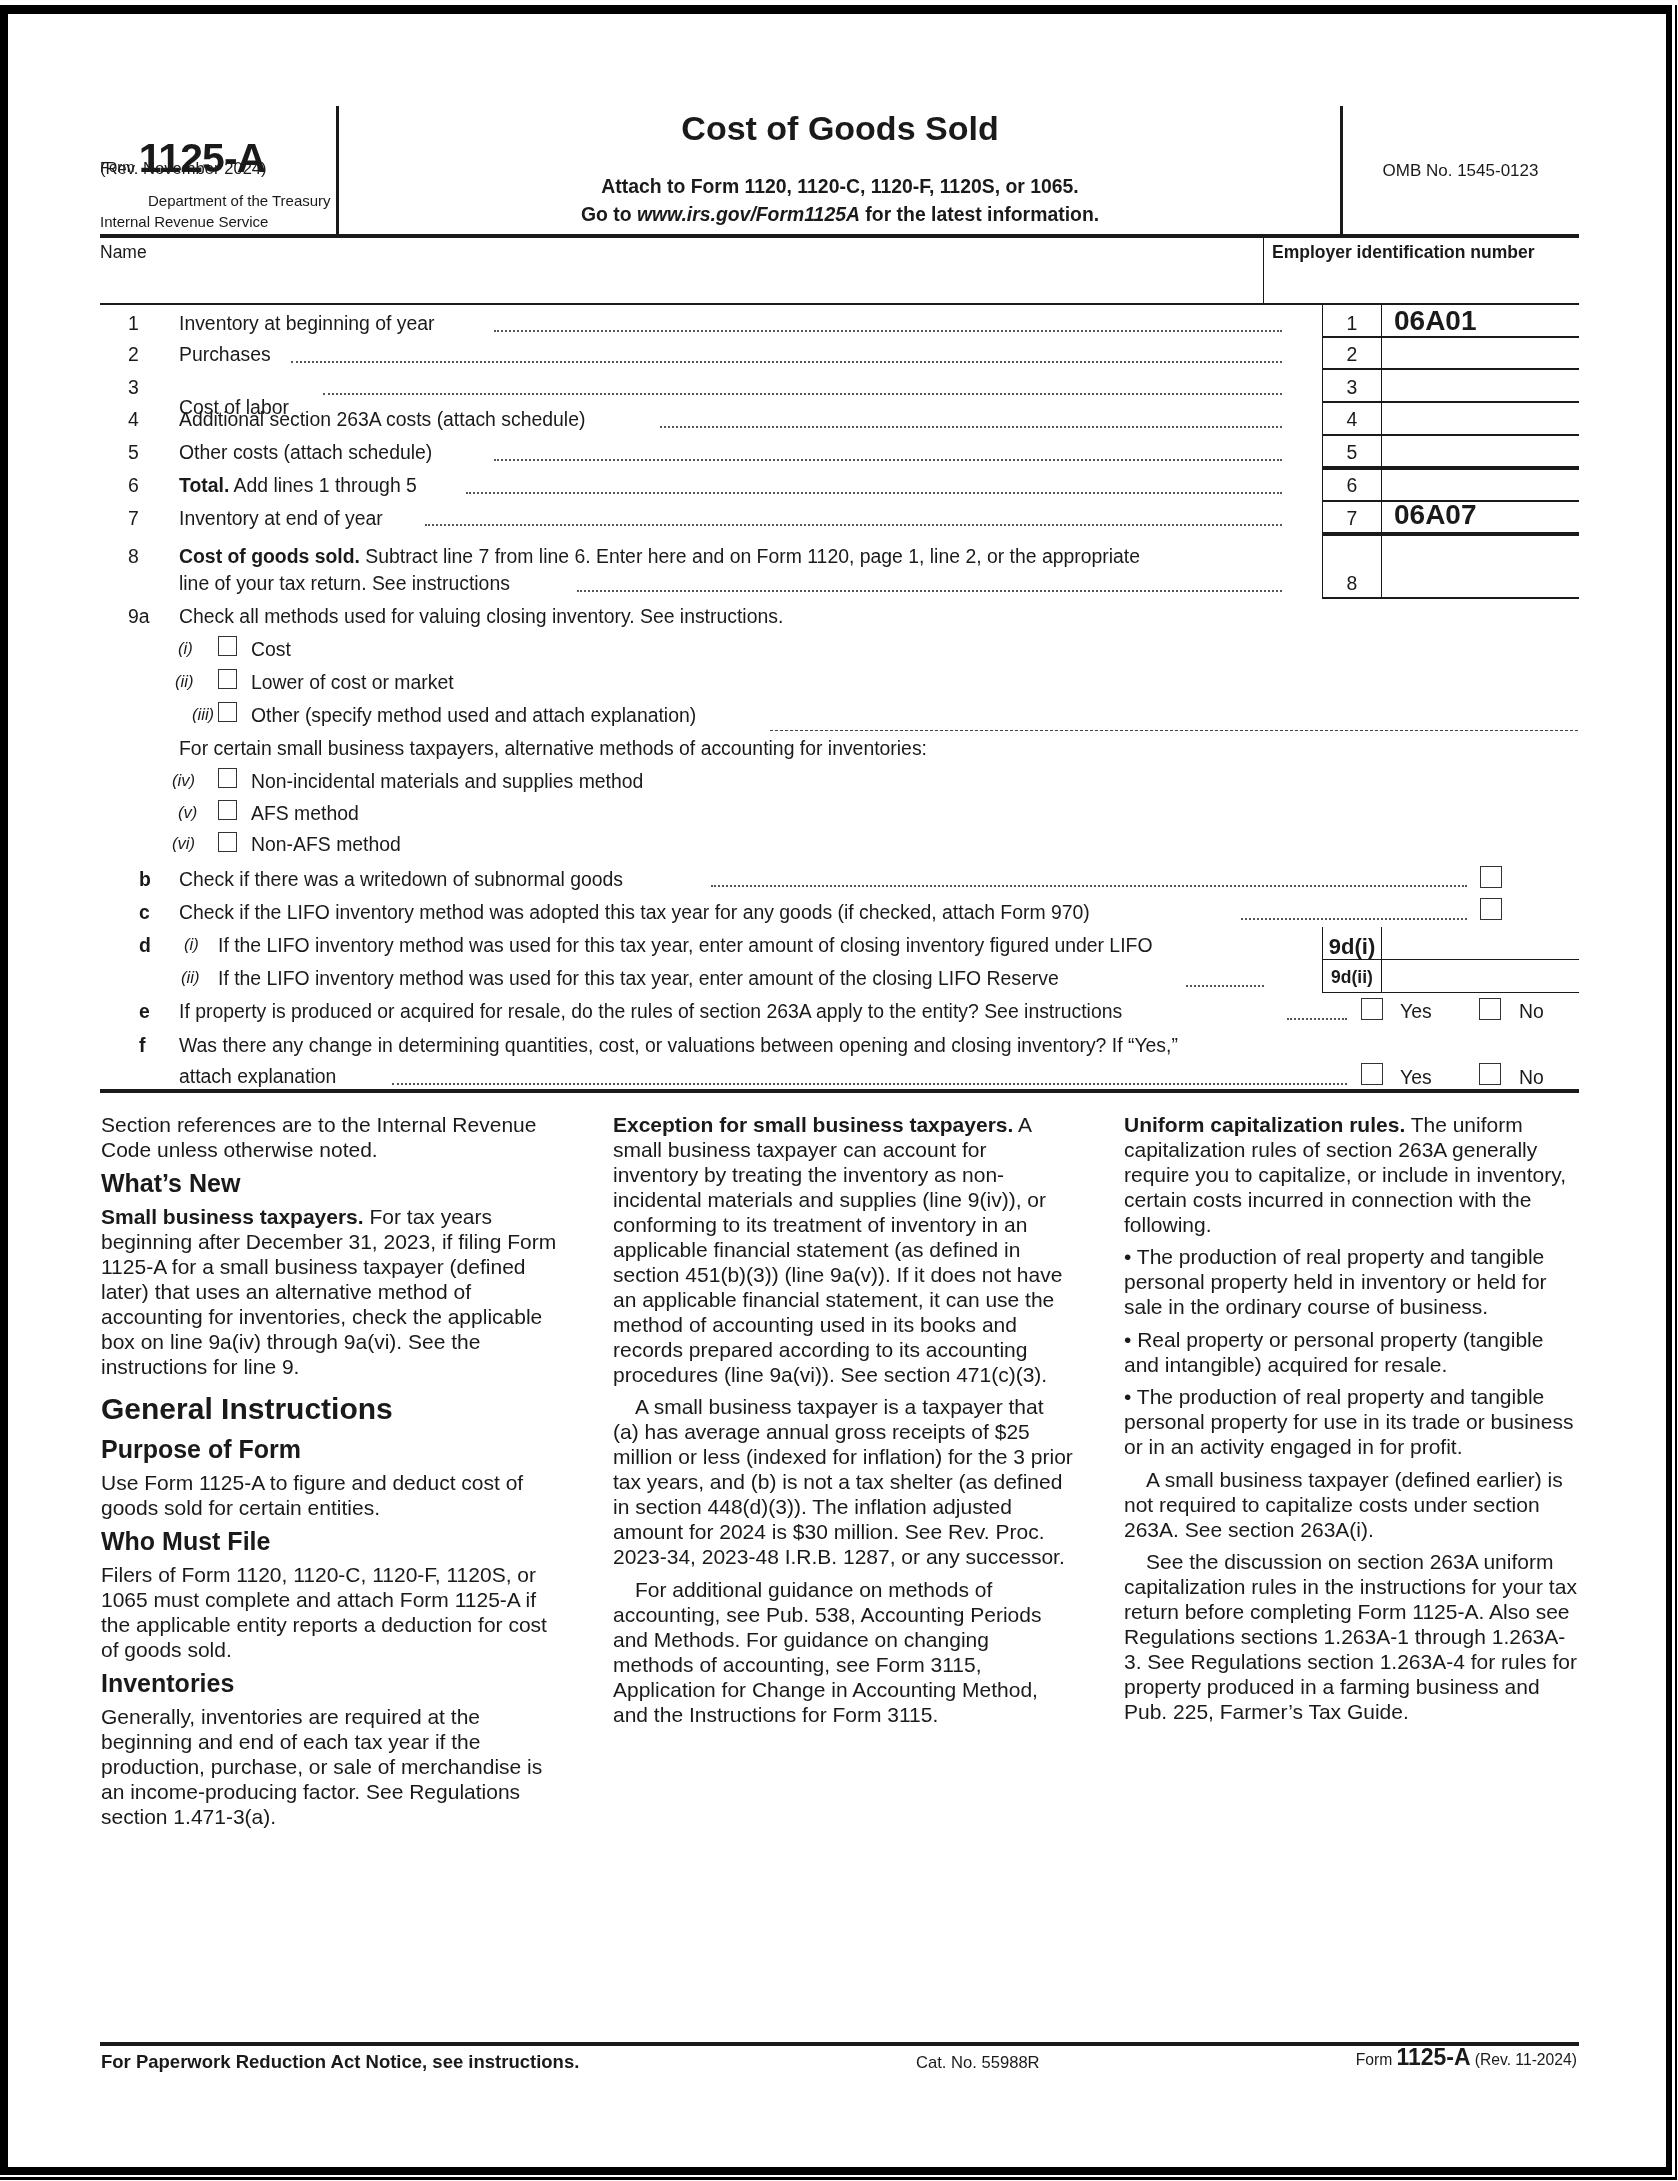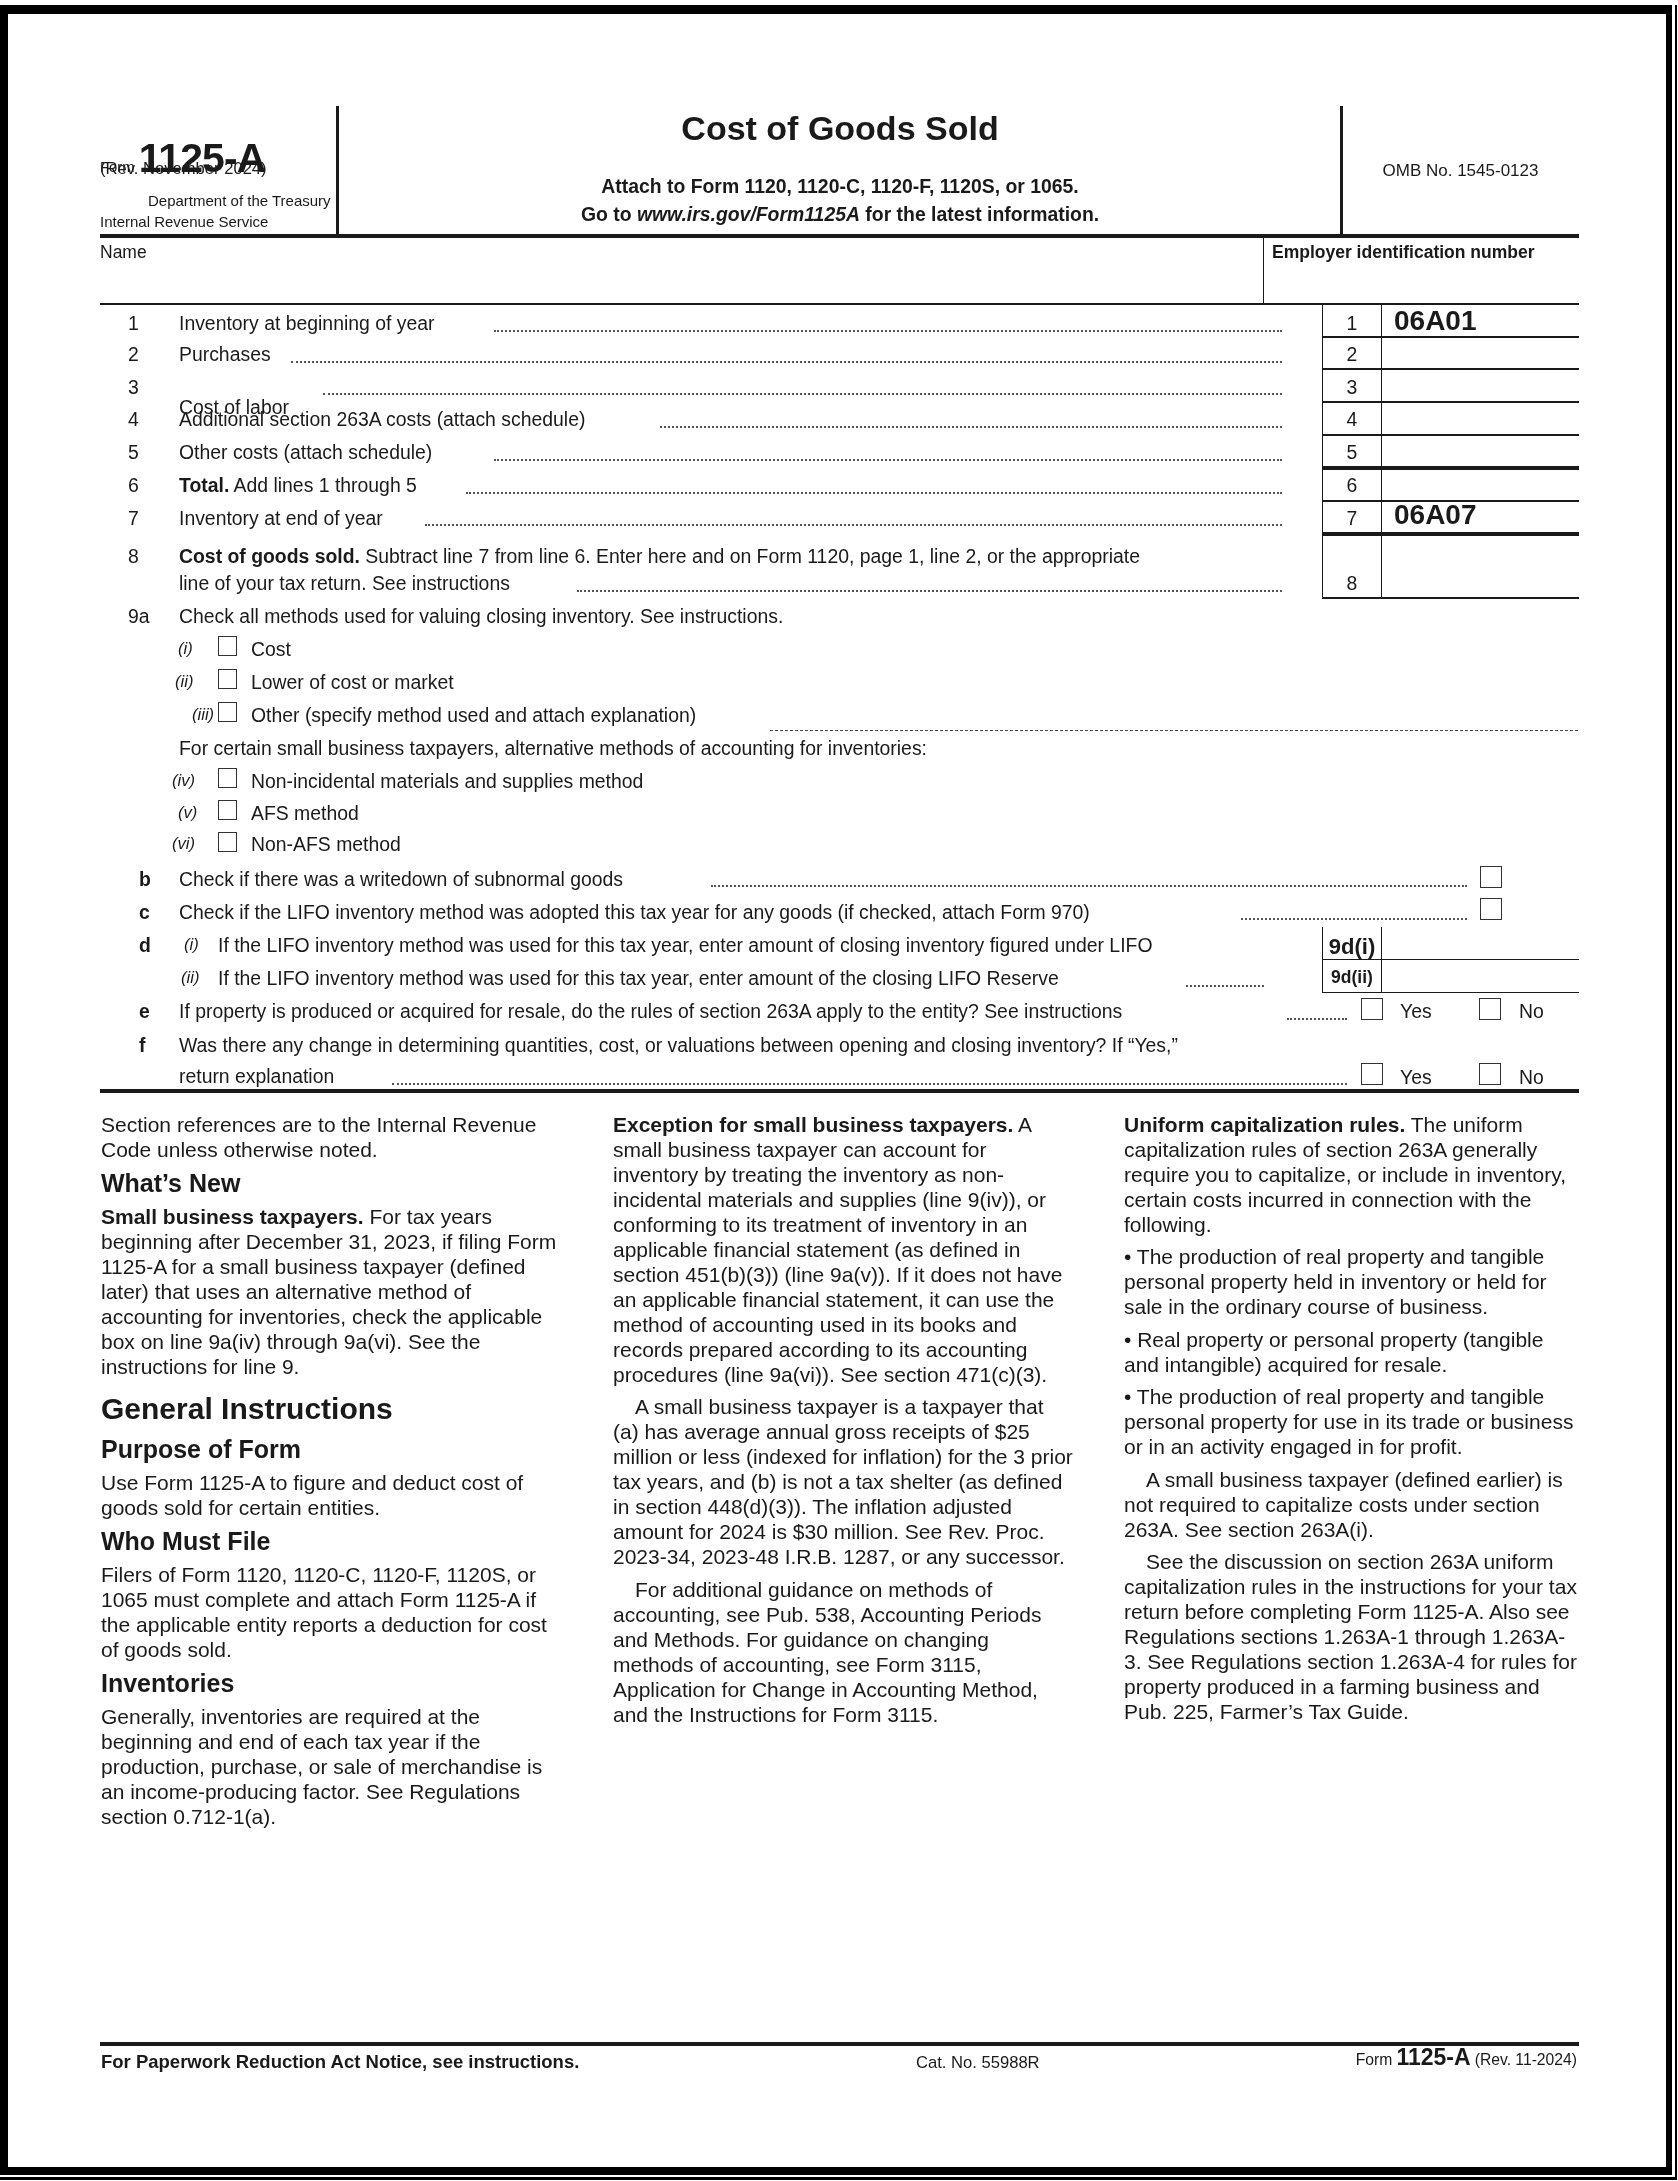--- a/index.html
+++ b/index.html
@@ -180,40 +180,40 @@
 <div class="abs lnum" style="left:139px;top:1000px;font-weight:bold;">e</div>
 <div class="abs label" style="left:179px;top:1000px;">If property is produced or acquired for resale, do the rules of section 263A apply to the entity? See instructions</div>
 <div class="dots" style="left:1287px;right:332px;top:1016px;"></div>
 <div class="cb" style="left:1361px;top:998px;width:22px;height:22px;"></div>
 <div class="abs label" style="left:1400px;top:1000px;">Yes</div>
 <div class="cb" style="left:1479px;top:998px;width:22px;height:22px;"></div>
 <div class="abs label" style="left:1519px;top:1000px;">No</div>
 
 <div class="abs lnum" style="left:139px;top:1034px;font-weight:bold;">f</div>
 <div class="abs label" style="left:179px;top:1034px;">Was there any change in determining quantities, cost, or valuations between opening and closing inventory? If “Yes,”</div>
-<div class="abs label" style="left:179px;top:1065px;">return explanation</div>
+<div class="abs label" style="left:179px;top:1065px;">attach explanation</div>
 <div class="dots" style="left:392px;right:332px;top:1081px;"></div>
 <div class="cb" style="left:1361px;top:1063px;width:22px;height:22px;"></div>
 <div class="abs label" style="left:1400px;top:1066px;">Yes</div>
 <div class="cb" style="left:1479px;top:1063px;width:22px;height:22px;"></div>
 <div class="abs label" style="left:1519px;top:1066px;">No</div>
 
 <div class="hr" style="left:100px;top:1089px;width:1479px;height:3.7px;"></div>
 
 <div class="col" style="left:101px;top:1112px;width:461px;">
   <p>Section references are to the Internal Revenue Code unless otherwise noted.</p>
   <h3>What’s New</h3>
   <p><b>Small business taxpayers.</b><span> For tax years beginning after December 31, 2023, if filing Form 1125-A for a small business taxpayer (defined later) that uses an alternative method of accounting for inventories, check the applicable box on line 9a(iv) through 9a(vi). See the instructions for line 9.</span></p>
   <h2>General Instructions</h2>
   <h3>Purpose of Form</h3>
   <p>Use Form 1125-A to figure and deduct cost of goods sold for certain entities.</p>
   <h3>Who Must File</h3>
   <p>Filers of Form 1120, 1120-C, 1120-F, 1120S, or 1065 must complete and attach Form 1125-A if the applicable entity reports a deduction for cost of goods sold.</p>
   <h3>Inventories</h3>
-  <p>Generally, inventories are required at the beginning and end of each tax year if the production, purchase, or sale of merchandise is an income-producing factor. See Regulations section 0.712-1(a).</p>
+  <p>Generally, inventories are required at the beginning and end of each tax year if the production, purchase, or sale of merchandise is an income-producing factor. See Regulations section 1.471-3(a).</p>
 </div>
 
 <div class="col" style="left:613px;top:1112px;width:461px;">
   <p><b>Exception for small business taxpayers.</b><span> A small business taxpayer can account for inventory by treating the inventory as non-incidental materials and supplies (line 9(iv)), or conforming to its treatment of inventory in an applicable financial statement (as defined in section 451(b)(3)) (line 9a(v)). If it does not have an applicable financial statement, it can use the method of accounting used in its books and records prepared according to its accounting procedures (line 9a(vi)). See section 471(c)(3).</span></p>
   <p class="ind">A small business taxpayer is a taxpayer that (a) has average annual gross receipts of $25 million or less (indexed for inflation) for the 3 prior tax years, and (b) is not a tax shelter (as defined in section 448(d)(3)). The inflation adjusted amount for 2024 is $30 million. See Rev. Proc. 2023-34, 2023-48 I.R.B. 1287, or any successor.</p>
   <p class="ind">For additional guidance on methods of accounting, see Pub. 538, Accounting Periods and Methods. For guidance on changing methods of accounting, see Form 3115, Application for Change in Accounting Method, and the Instructions for Form 3115.</p>
 </div>
 
 <div class="col" style="left:1124px;top:1112px;width:457px;">
   <p><b>Uniform capitalization rules.</b><span> The uniform capitalization rules of section 263A generally require you to capitalize, or include in inventory, certain costs incurred in connection with the following.</span></p>

